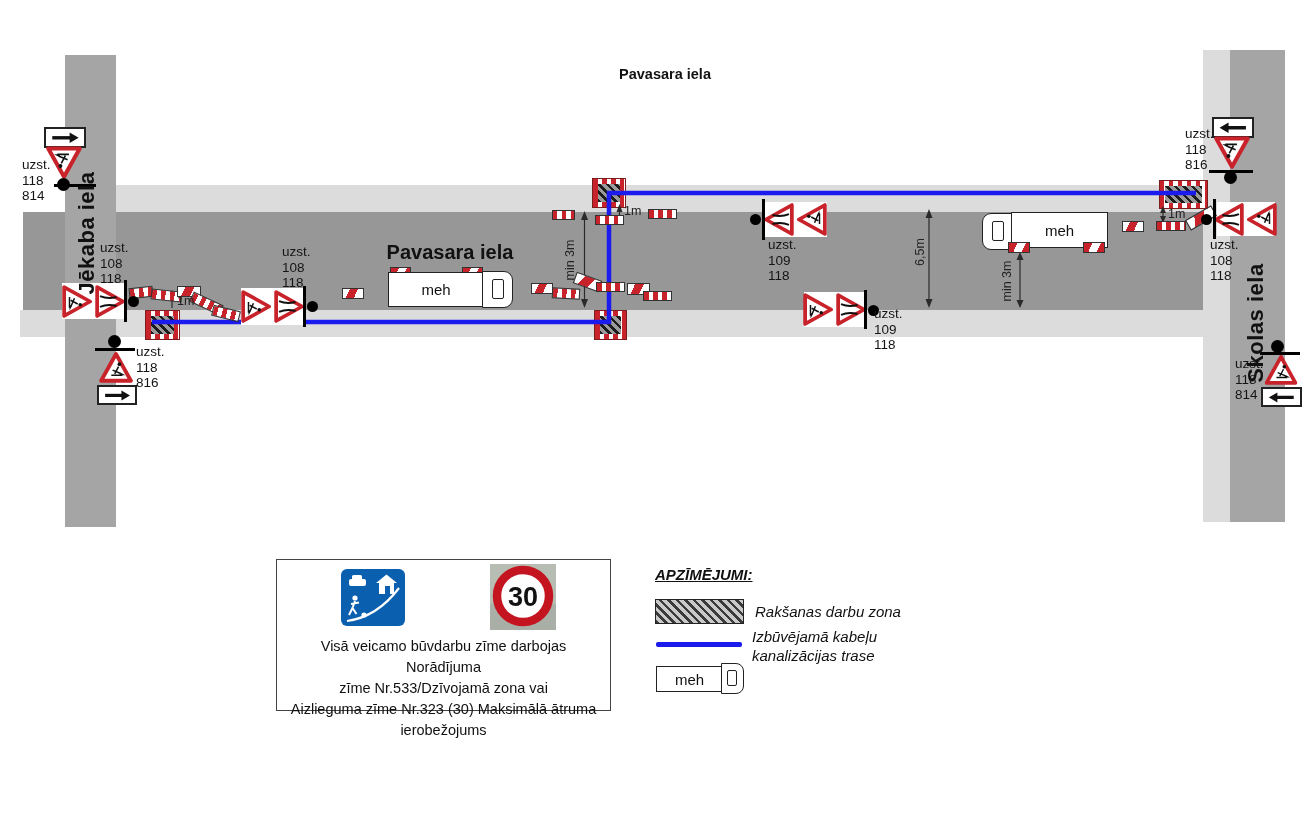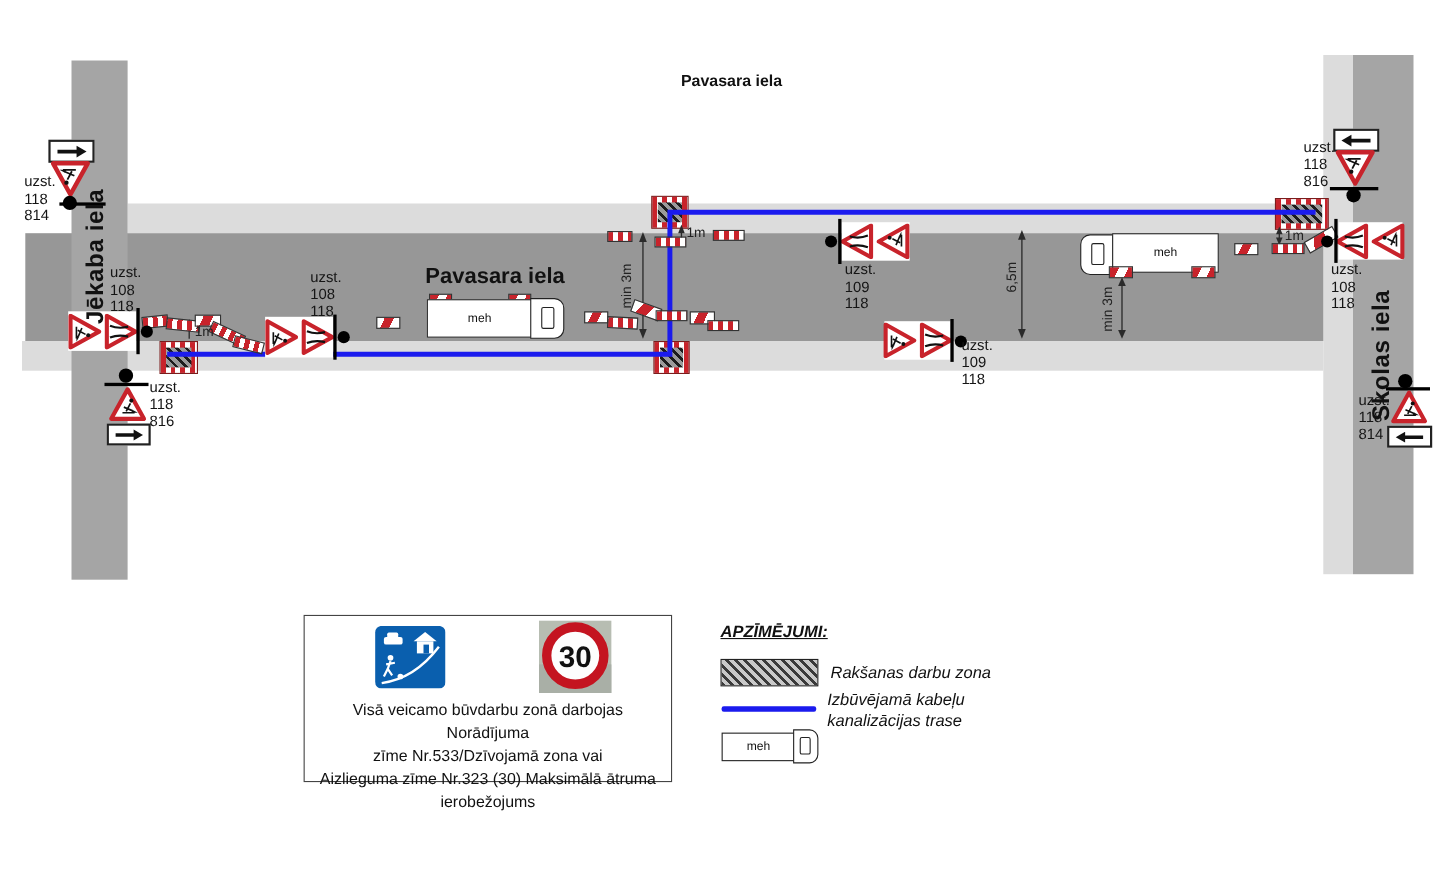--- a/index.html
+++ b/index.html
@@ -34,21 +34,21 @@
   .vstreet{font-weight:bold;font-size:22px;white-space:nowrap;letter-spacing:.5px;}
   .rot90{transform:translate(-50%,-50%) rotate(-90deg);}
   .ann{font-size:12.5px;color:#222;white-space:nowrap;}
   .title{font-weight:bold;font-size:16.5px;white-space:nowrap;}
   .subtitle{font-weight:bold;font-size:14.5px;white-space:nowrap;}
   .bigstreet{font-weight:bold;font-size:20px;white-space:nowrap;}
   
   .truck-body{background:#fff;border:1.5px solid #222;display:flex;align-items:center;justify-content:center;}
   .truck-cab{background:#fff;border:1.5px solid #222;position:absolute;}
   .truck-cab .win{position:absolute;border:1.5px solid #222;border-radius:2px;background:#fff;}
-  .meh{font-size:11px;color:#111;}
+  .meh{font-size:15px;color:#111;}
   
   .note-box{border:1.5px solid #444;background:#fff;}
   .note-text{font-size:14.5px;line-height:21px;text-align:center;color:#111;}
   .leg-head{font-weight:bold;font-style:italic;font-size:15px;text-decoration:underline;}
   .leg-lbl{font-style:italic;font-size:15px;line-height:19px;color:#111;}
   .swatch-hatch{background:repeating-linear-gradient(45deg,#3a3a3a 0 2.5px,#c9c9c9 2.5px 6px);border:1.5px solid #222;}
   .swatch-line{background:#1b1bee;border-radius:2px;}
   svg{display:block;}
   .overlay{pointer-events:none;}
 </style>
@@ -342,21 +342,21 @@
       <circle cx="23" cy="46" r="2.6" fill="#fff"></circle>
       <path d="M6 52 Q36 48 58 19" stroke="#fff" stroke-width="2.2" fill="none"></path>
     </svg>
     <svg class="abs" style="left:213px;top:4px;" width="66" height="66" viewBox="0 0 66 66">
       <rect x="0" y="0" width="66" height="66" fill="#b7bdb2"></rect>
       <rect x="0" y="40" width="66" height="26" fill="#a9aFA6"></rect>
       <circle cx="33" cy="32" r="26" fill="#fdfdfd" stroke="#c41420" stroke-width="8.5"></circle>
       <text x="33" y="42" text-anchor="middle" font-family="Liberation Sans, DejaVu Sans, sans-serif" font-size="27" font-weight="bold" fill="#111">30</text>
     </svg>
     <div class="abs note-text" style="left:6px;top:76px;width:321px;">
-      <div>Visā veicamo būvdarbu zonā darbojas Norādījuma</div>
+      <div>Visā veicamo būvdarbu zīme darbojas Norādījuma</div>
       <div>zīme Nr.533/Dzīvojamā zona vai</div>
       <div>Aizlieguma zīme Nr.323 (30) Maksimālā ātruma</div>
       <div>ierobežojums</div>
     </div>
   </div>
 
   <div class="abs" style="left:655px;top:566px;width:280px;height:145px;">
     <div class="leg-head">APZĪMĒJUMI:</div>
     <div class="abs swatch-hatch" style="left:0;top:33px;width:87px;height:23px;"></div>
     <div class="abs leg-lbl" style="left:100px;top:36px;">Rakšanas darbu zona</div>

